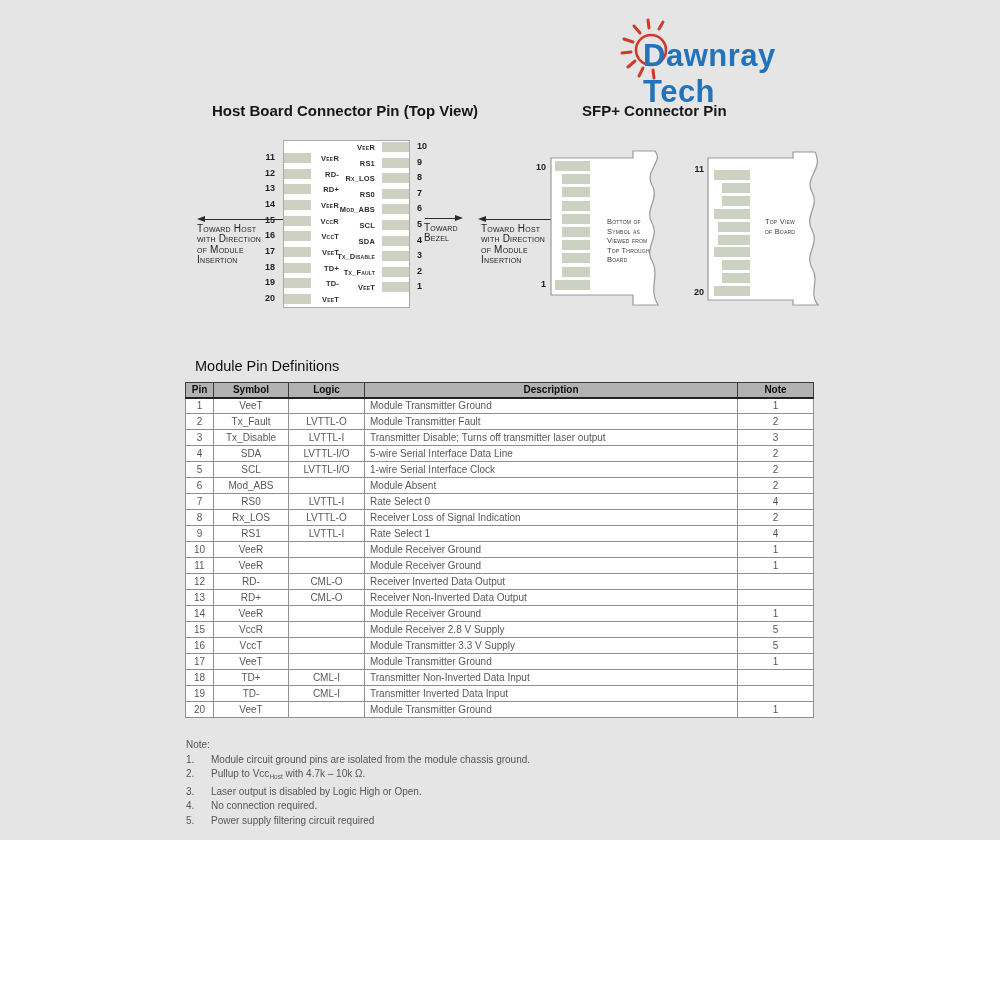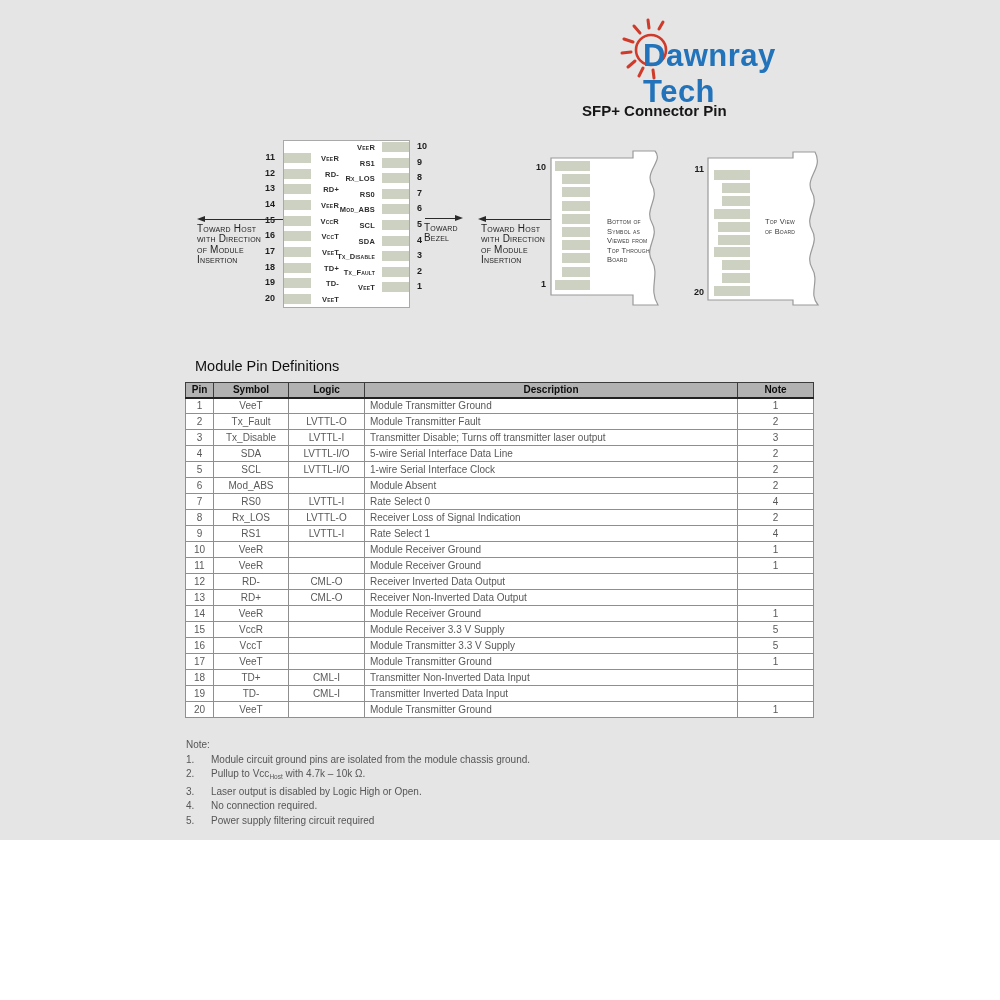--- a/index.html
+++ b/index.html
@@ -64,20 +64,21 @@
         <line x1="20" y1="49" x2="13" y2="55"></line>
         <line x1="28" y1="56" x2="24" y2="64"></line>
         <line x1="38" y1="58" x2="39" y2="66"></line>
         <line x1="44" y1="17" x2="48" y2="10"></line>
       </g>
       <circle cx="36" cy="38" r="15" fill="none" stroke="#cf3a2a" stroke-width="2.6"></circle>
     </svg>
     <span class="logo-text">Dawnray Tech</span>
   </div>
 
+  <div class="diag-title" style="left:212px;top:102px">Host Board Connector Pin (Top View)</div>
   <div class="diag-title" style="left:582px;top:102px">SFP+ Connector Pin</div>
 
   <div class="host-box"></div>
   <div id="hostPins">
       <div class="pad" style="left: 284px; top: 153px; width: 27px; height: 10px; position: absolute;"></div>
       <div class="pin-num right-al" style="left: 251px; top: 152px; width: 24px; position: absolute;">11</div>
       <div class="pin-label right-al" style="left: 301px; top: 154px; width: 38px; position: absolute;">VeeR</div>
       <div class="pad" style="left: 284px; top: 168.65px; width: 27px; height: 10px; position: absolute;"></div>
       <div class="pin-num right-al" style="left: 251px; top: 167.65px; width: 24px; position: absolute;">12</div>
       <div class="pin-label right-al" style="left: 301px; top: 169.65px; width: 38px; position: absolute;">RD-</div>
@@ -333,21 +334,21 @@
           <td>14</td>
           <td>VeeR</td>
           <td>&nbsp;</td>
           <td class="desc">Module Receiver Ground</td>
           <td>1</td>
         </tr>
         <tr>
           <td>15</td>
           <td>VccR</td>
           <td>&nbsp;</td>
-          <td class="desc">Module Receiver 3.3 V Supply</td>
+          <td class="desc">Module Receiver 2.8 V Supply</td>
           <td>5</td>
         </tr>
         <tr>
           <td>16</td>
           <td>VccT</td>
           <td>&nbsp;</td>
           <td class="desc">Module Transmitter 3.3 V Supply</td>
           <td>5</td>
         </tr>
         <tr>

